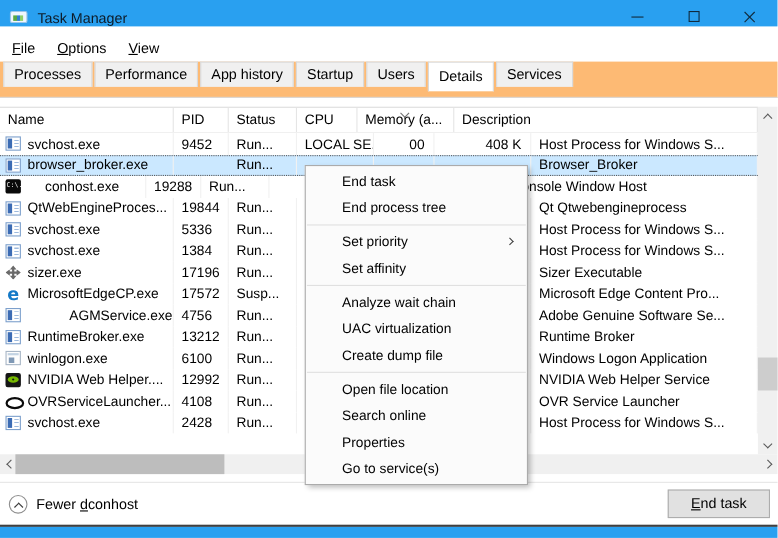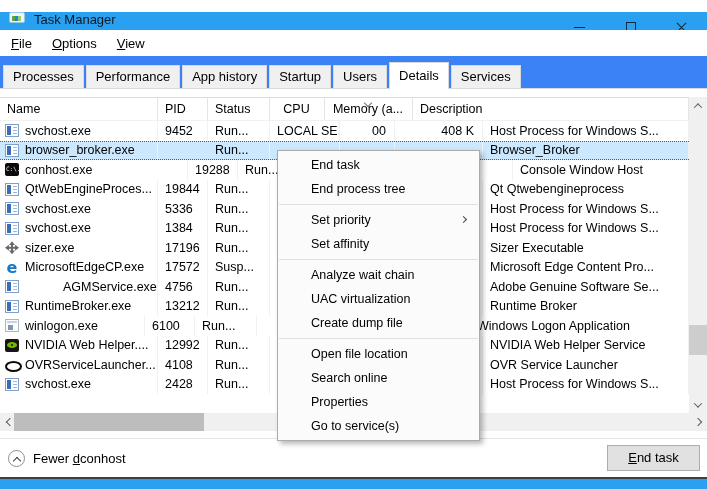--- a/index.html
+++ b/index.html
@@ -3,48 +3,48 @@
 <meta charset="utf-8">
 <style>
   * { box-sizing: border-box; margin: 0; padding: 0; }
   html,body { width:707px; height:489px; }
   body {
     position: relative; overflow: hidden; background:#fff;
     font-family: "Liberation Sans", sans-serif; color:#000;
     -webkit-font-smoothing: antialiased;
   }
   
-  .titlebar { position:absolute; top:12px; left:0; right:0; height:24px; background:var(--titlebar,#29A0F0); display:flex; align-items:flex-start; }
+  .titlebar { position:absolute; top:0; left:0; right:0; height:24px; background:var(--titlebar,#29A0F0); display:flex; align-items:flex-end; }
   .tm-icon { width:17px; height:14px; position:relative; margin-left:9px; flex:none; }
   .tm-icon::before { content:""; position:absolute; inset:0 1px 3px 0; background:#eef6fd; border:1px solid #9cc5e8; border-radius:2px; }
   .tm-icon::after { content:""; position:absolute; left:3px; bottom:5px; width:9px; height:5px;
       background:linear-gradient(to right,#57a845 0 3px,#2f7fd0 3px 6px,#8fd06a 6px 9px); }
   .title-text { margin-left:8px; font-size:13px; color:#0d1a26; }
   .win-controls { position:absolute; right:0; top:0; height:30px; display:flex; }
   .win-btn { width:51px; height:30px; display:flex; align-items:center; justify-content:center; }
   .glyph-min { width:11px; height:0; border-top:1.5px solid #102a3d; }
   .glyph-max { width:10px; height:10px; border:1.4px solid #102a3d; }
   .glyph-close { position:relative; width:13px; height:13px; }
   .glyph-close::before,.glyph-close::after { content:""; position:absolute; left:0; top:6px; width:13px; height:0; border-top:1.5px solid #102a3d; }
   .glyph-close::before { transform:rotate(45deg); }
   .glyph-close::after { transform:rotate(-45deg); }
   
   .menubar { position:absolute; top:30px; left:0; right:0; height:26px; background:#fff; display:flex; align-items:center; font-size:13px; }
   .menu-item { padding:0 10px; cursor:default; }
   .menu-item:first-child { margin-left:1px; }
   .u { text-decoration:underline; }
   
-  .tabbar { position:absolute; top:56px; left:0; right:0; height:33px; background:#3b82f6; border-bottom:1px solid #d9d9d9; display:flex; align-items:flex-end; }
+  .tabbar { position:absolute; top:56px; left:0; right:0; height:33px; background:#fdba74; border-bottom:1px solid #d9d9d9; display:flex; }
   .tab { height:23px; line-height:22px; padding:0 9px; margin-right:2px; background:#f0f0f0; border:1px solid #d9d9d9; border-bottom:none; font-size:13px; white-space:nowrap; }
   .tab:first-child { margin-left:3px; }
   .tab.active { height:27px; line-height:26px; background:#fff; margin-bottom:-1px; position:relative; z-index:2; }
   
   .list-header { position:absolute; top:97px; left:0; right:18px; height:24px; border-top:1px solid #dcdcdc; border-bottom:1px solid #f0f0f0; display:flex; font-size:12.5px; background:#fff; }
   .hcell { position:relative; height:100%; line-height:23px; padding-left:7px; border-right:1px solid #e5e5e5; white-space:nowrap; overflow:hidden; flex:none; }
-  .hcell.right { text-align:center; padding-right:8px; }
+  .hcell.right { text-align:left; padding-right:8px; }
   .hcell.grow { flex:1; }
   .sort-chev { position:absolute; top:2px; left:50%; margin-left:-4px; width:6px; height:6px; border-right:1.3px solid #707070; border-bottom:1.3px solid #707070; transform:rotate(45deg); }
   
   .list-body { position:absolute; top:121px; left:0; right:18px; background:#fff; }
   .row { height:19.5px; display:flex; align-items:stretch; font-size:12.5px; }
   .row.selected { background:var(--sel,#CBE8FF); border-top:1px dotted #5a5a5a; border-bottom:1px dotted #5a5a5a; }
   .cell { display:flex; align-items:center; padding-left:7px; border-right:1px solid #f1f1f1; white-space:nowrap; overflow:hidden; flex:none; }
   .cell.right { justify-content:flex-end; padding-right:8px; }
   .cell.grow { flex:1; }
   .cell.col-name { padding-left:3px; }
@@ -182,21 +182,21 @@
         <span></span>
       </div>
       <div class="cell col-memory right" style="width: 88px;">
         <span></span>
       </div>
       <div class="cell col-desc grow">
         <span>Browser_Broker</span>
       </div>
     </div>
     <div class="row">
-      <div class="cell col-name" style="width: 188px;">
+      <div class="cell col-name" style="width: 133px; gap: 16px;">
         <span class="icon icon-console"></span>
         <span>conhost.exe</span>
       </div>
       <div class="cell col-pid" style="width: 50px;">
         <span>19288</span>
       </div>
       <div class="cell col-status" style="width: 62px;">
         <span>Run...</span>
       </div>
       <div class="cell col-user" style="width: 70px;">
@@ -374,21 +374,21 @@
         <span></span>
       </div>
       <div class="cell col-memory right" style="width: 88px;">
         <span></span>
       </div>
       <div class="cell col-desc grow">
         <span>Runtime Broker</span>
       </div>
     </div>
     <div class="row">
-      <div class="cell col-name" style="width: 145px;">
+      <div class="cell col-name" style="width: 158px;">
         <span class="icon icon-window-light"></span>
         <span>winlogon.exe</span>
       </div>
       <div class="cell col-pid" style="width: 50px;">
         <span>6100</span>
       </div>
       <div class="cell col-status" style="width: 62px;">
         <span>Run...</span>
       </div>
       <div class="cell col-user" style="width: 70px;">

